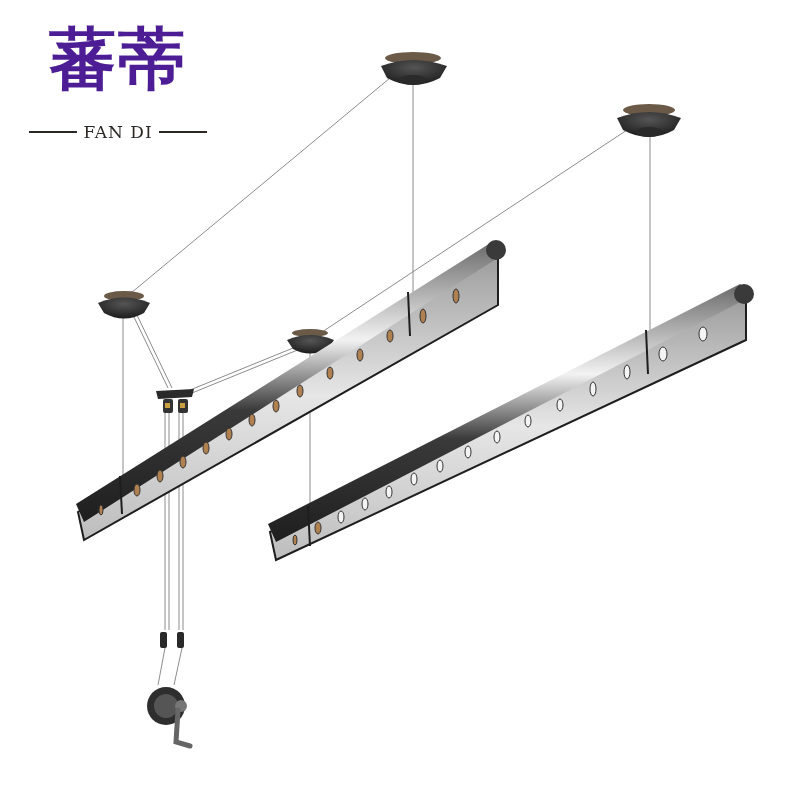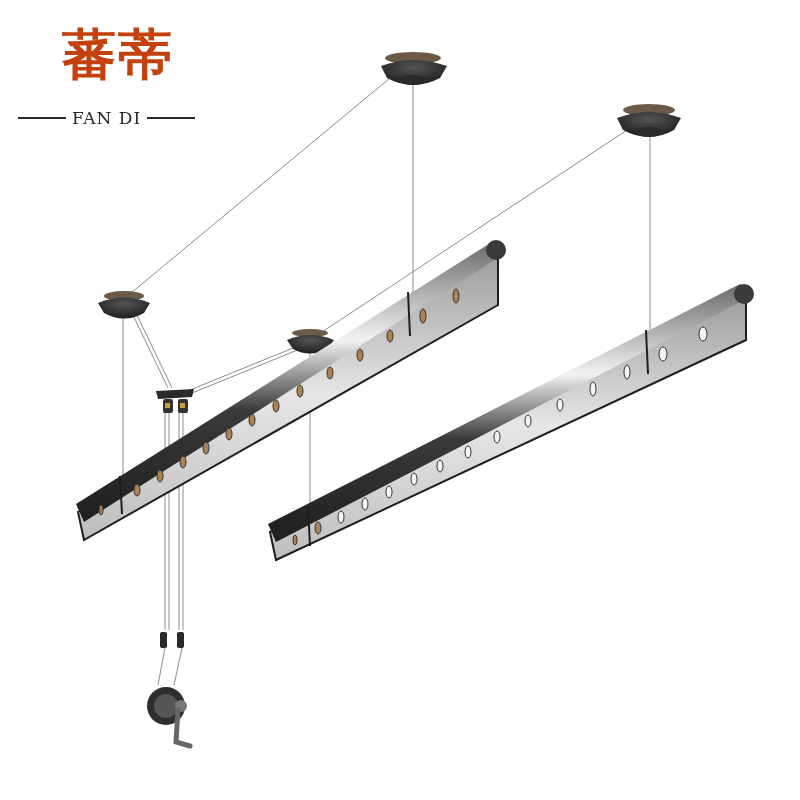--- a/index.html
+++ b/index.html
@@ -1,19 +1,19 @@
 <!DOCTYPE html>
 <html><head>
 <meta charset="utf-8">
 <style>
   html, body { margin:0; padding:0; background:#ffffff; }
   body { width:800px; height:800px; position:relative; overflow:hidden; font-family:"DejaVu Serif", serif; }
   .logo { position:absolute; left:18px; top:14px; width:200px; text-align:center; }
-  .logo-cn { font-family:Liberation Mono, monospace; font-size:54px; line-height:90px; color:#c2410c; font-weight:bold; letter-spacing:2px; }
-  .logo-en-row { display:flex; align-items:center; margin-top:4px; }
+  .logo-cn { font-family:Liberation Serif, serif; font-size:67px; line-height:90px; color:#4c1d95; font-weight:bold; letter-spacing:2px; }
+  .logo-en-row { display:flex; align-items:center; justify-content:center; margin-top:18px; }
   .logo-line { height:2px; background:#2a2724; width:48px; }
   .logo-en { font-family:"DejaVu Serif", serif; font-size:17px; color:#2a2724; padding:0 6px; letter-spacing:1px; }
   svg.scene { position:absolute; left:0; top:0; }
 </style>
 </head>
 <body>
 
 <div class="logo">
   <div class="logo-cn">蕃蒂</div>
   <div class="logo-en-row">

